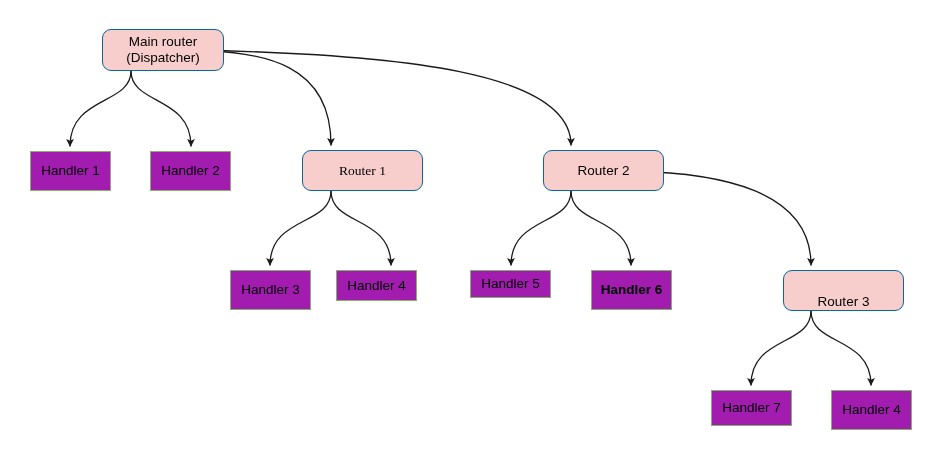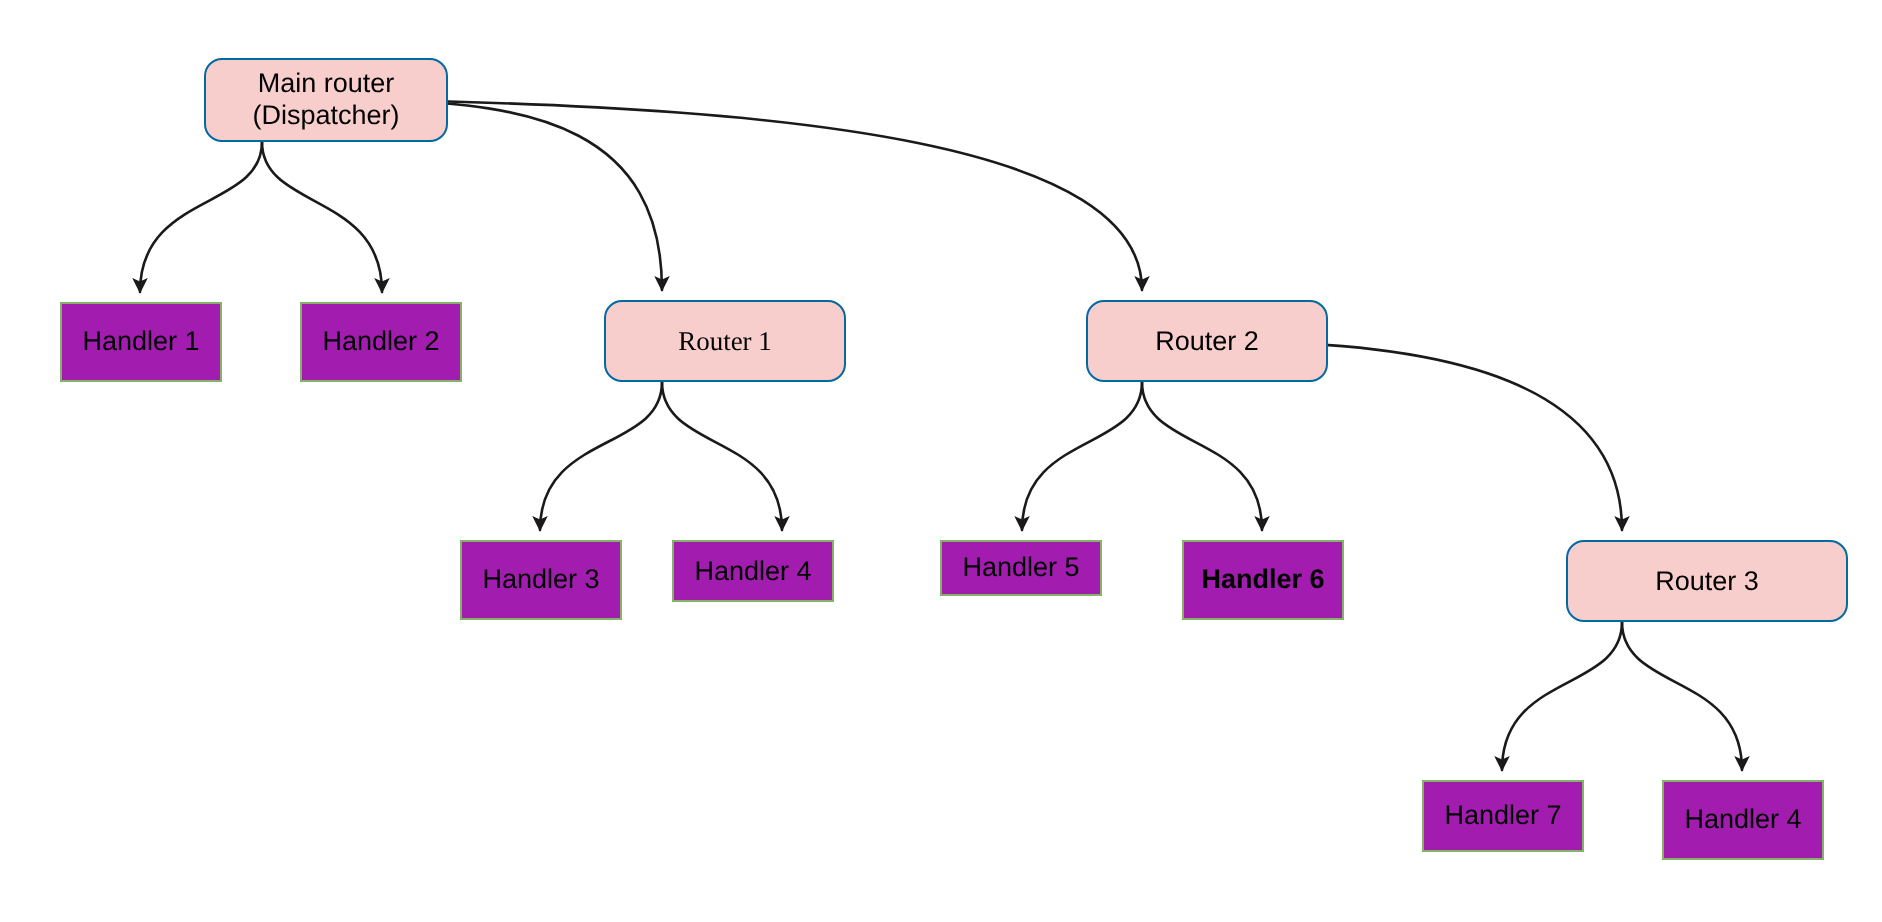--- a/index.html
+++ b/index.html
@@ -85,18 +85,18 @@
       <div class="node node-router" style="left: 70px; top: 29px; width: 122px; height: 42px;"><span class="node-label">Main router
 (Dispatcher)</span></div>
       <div class="node node-handler" style="left: 30px; top: 151px; width: 81px; height: 40px;"><span class="node-label">Handler 1</span></div>
       <div class="node node-handler" style="left: 150px; top: 151px; width: 81px; height: 40px;"><span class="node-label">Handler 2</span></div>
       <div class="node node-router" style="left: 270px; top: 150px; width: 121px; height: 41px; font-family: Liberation Serif, serif;"><span class="node-label">Router 1</span></div>
       <div class="node node-router" style="left: 511px; top: 150px; width: 121px; height: 41px;"><span class="node-label">Router 2</span></div>
       <div class="node node-handler" style="left: 230px; top: 270px; width: 81px; height: 40px;"><span class="node-label">Handler 3</span></div>
       <div class="node node-handler" style="left: 336px; top: 270px; width: 81px; height: 31px;"><span class="node-label">Handler 4</span></div>
       <div class="node node-handler" style="left: 470px; top: 270px; width: 81px; height: 28px;"><span class="node-label">Handler 5</span></div>
       <div class="node node-handler" style="left: 591px; top: 270px; width: 81px; height: 40px; font-weight: bold;"><span class="node-label">Handler 6</span></div>
-      <div class="node node-router" style="left: 751px; top: 270px; width: 141px; height: 41px;"><span class="node-label">Router 3</span></div>
+      <div class="node node-router" style="left: 751px; top: 270px; width: 121px; height: 41px; align-items: flex-end;"><span class="node-label">Router 3</span></div>
       <div class="node node-handler" style="left: 711px; top: 390px; width: 81px; height: 36px;"><span class="node-label">Handler 7</span></div>
       <div class="node node-handler" style="left: 831px; top: 390px; width: 81px; height: 40px;"><span class="node-label">Handler 4</span></div>
     </div>
 
 </div>
 
 </body></html>

